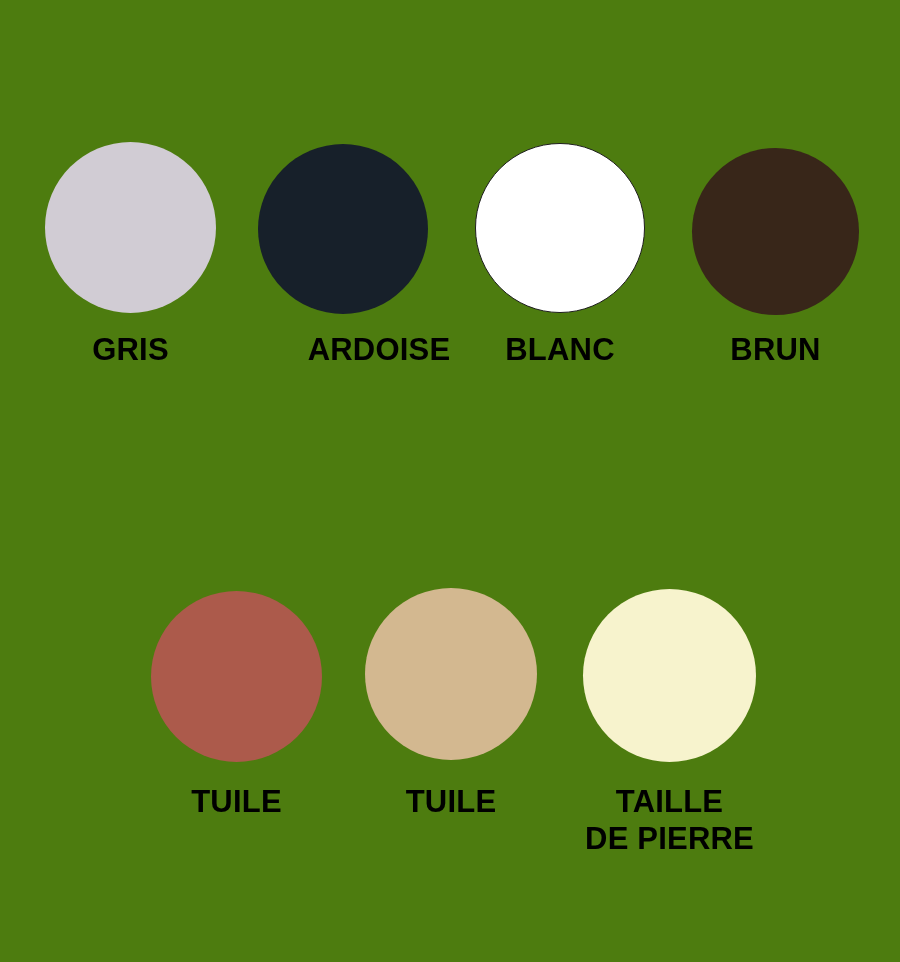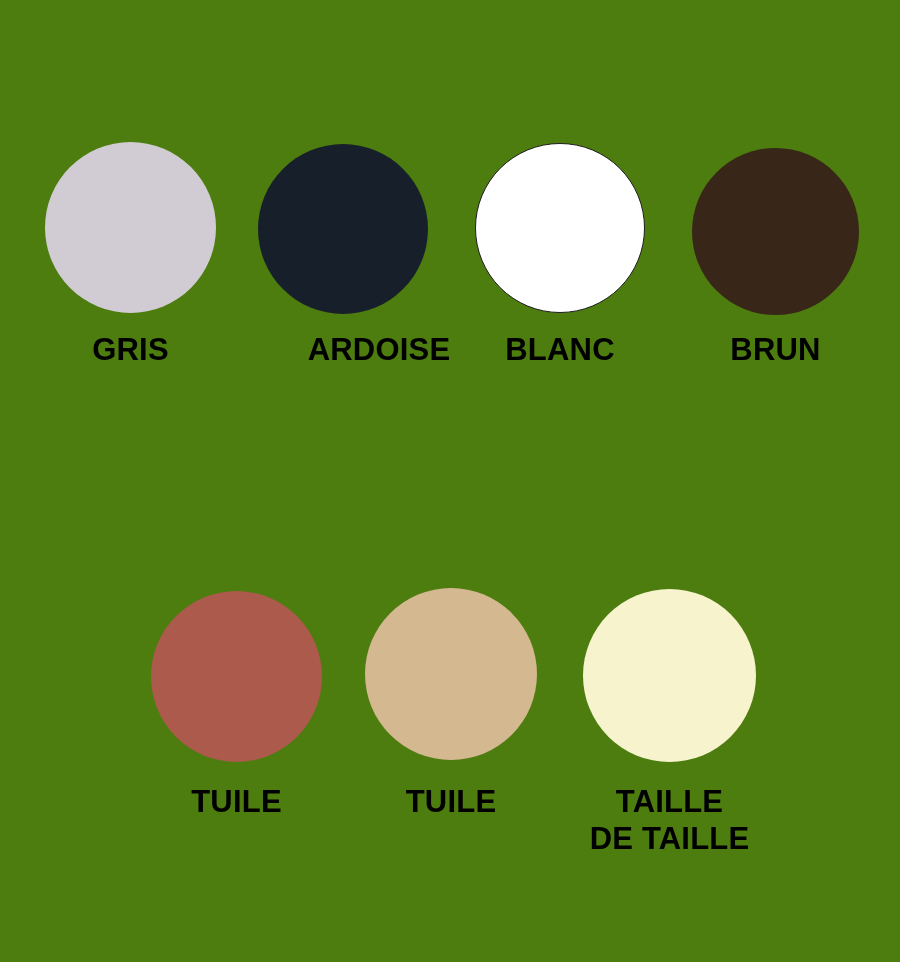--- a/index.html
+++ b/index.html
@@ -79,16 +79,16 @@
       <div class="swatch" style="left: 151px; top: 544px; width: 171px; height: 282px;">
         <div class="swatch-disc" style="width: 171px; height: 171px; background: rgb(172, 90, 75);"></div>
         <div class="swatch-label" style="top: 192px;"><div style="color: rgb(0, 0, 0);">TUILE</div></div>
       </div>
       <div class="swatch" style="left: 365px; top: 541px; width: 172px; height: 285px;">
         <div class="swatch-disc" style="width: 172px; height: 172px; background: rgb(211, 184, 144);"></div>
         <div class="swatch-label" style="top: 195px;"><div style="color: rgb(0, 0, 0);">TUILE</div></div>
       </div>
       <div class="swatch" style="left: 583px; top: 542px; width: 173px; height: 284px;">
         <div class="swatch-disc" style="width: 173px; height: 173px; background: rgb(247, 243, 205);"></div>
-        <div class="swatch-label" style="top: 194px;"><div style="color: rgb(0, 0, 0);">TAILLE</div><div style="color: rgb(0, 0, 0);">DE TAILLE</div></div>
+        <div class="swatch-label" style="top: 194px;"><div style="color: rgb(0, 0, 0);">TAILLE</div><div style="color: rgb(0, 0, 0);">DE PIERRE</div></div>
       </div>
     </div>
   </div>
 
 </body></html>

